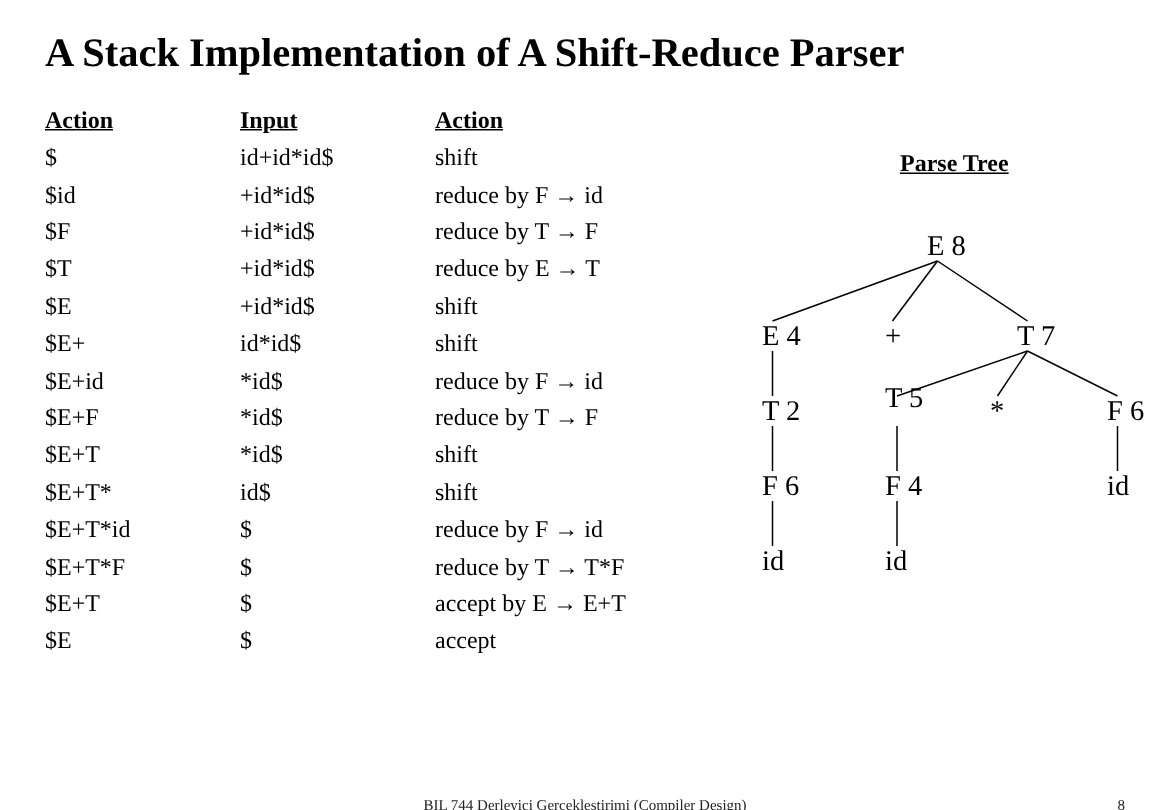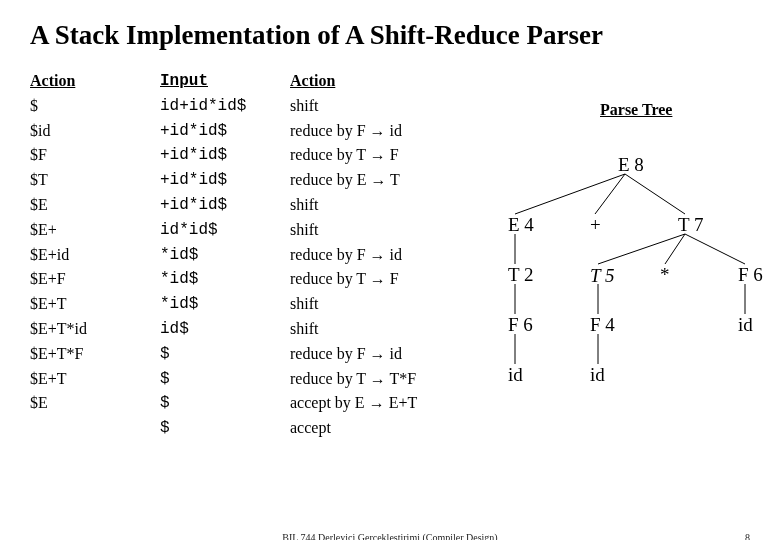--- a/index.html
+++ b/index.html
@@ -29,21 +29,21 @@
   .table-area {
     font-size: 16px;
     line-height: 1.55;
     display: flex;
   }
   .col {
     display: flex;
     flex-direction: column;
   }
   .col-stack { width: 130px; }
-  .col-input { width: 130px; font-family: Liberation Mono, monospace; }
+  .col-input { width: 130px; }
   .col-action { width: 180px; }
   .col .hdr {
     font-weight: bold;
     text-decoration: underline;
   }
   .col div { white-space: nowrap; }
 
   .tree-area {
     flex: 1;
     position: relative;
@@ -96,20 +96,21 @@
         <div class="hdr">Action</div>
       <div>$</div>
           <div>$id</div>
           <div>$F</div>
           <div>$T</div>
           <div>$E</div>
           <div>$E+</div>
           <div>$E+id</div>
           <div>$E+F</div>
           <div>$E+T</div>
+          <div>$E+T*</div>
           <div>$E+T*id</div>
           <div>$E+T*F</div>
           <div>$E+T</div>
           <div>$E</div>
         </div>
       <div class="col col-input" id="col-input">
         <div class="hdr">Input</div>
       <div>id+id*id$</div>
           <div>+id*id$</div>
           <div>+id*id$</div>
@@ -163,21 +164,21 @@
           <line x1="45" y1="265" x2="45" y2="295"></line>
           <line x1="128" y1="265" x2="128" y2="295"></line>
         </g>
       </svg>
 
       <div class="node" style="left:148px; top:85px;">E  8</div>
       <div class="node" style="left:38px;  top:145px;">E  4</div>
       <div class="node" style="left:120px; top:145px;">+</div>
       <div class="node" style="left:208px; top:145px;">T  7</div>
       <div class="node" style="left:38px;  top:195px;">T  2</div>
-      <div class="node" style="left:120px; top:196px;font-style:italic;">T  5</div>
+      <div class="node" style="left:120px; top:186px;">T  5</div>
       <div class="node" style="left:190px; top:195px;">*</div>
       <div class="node" style="left:268px; top:195px;">F 6</div>
       <div class="node" style="left:38px;  top:245px;">F  6</div>
       <div class="node" style="left:120px; top:245px;">F  4</div>
       <div class="node" style="left:268px; top:245px;">id</div>
       <div class="node" style="left:38px;  top:295px;">id</div>
       <div class="node" style="left:120px; top:295px;">id</div>
     </div>
   </div>
 </div>

